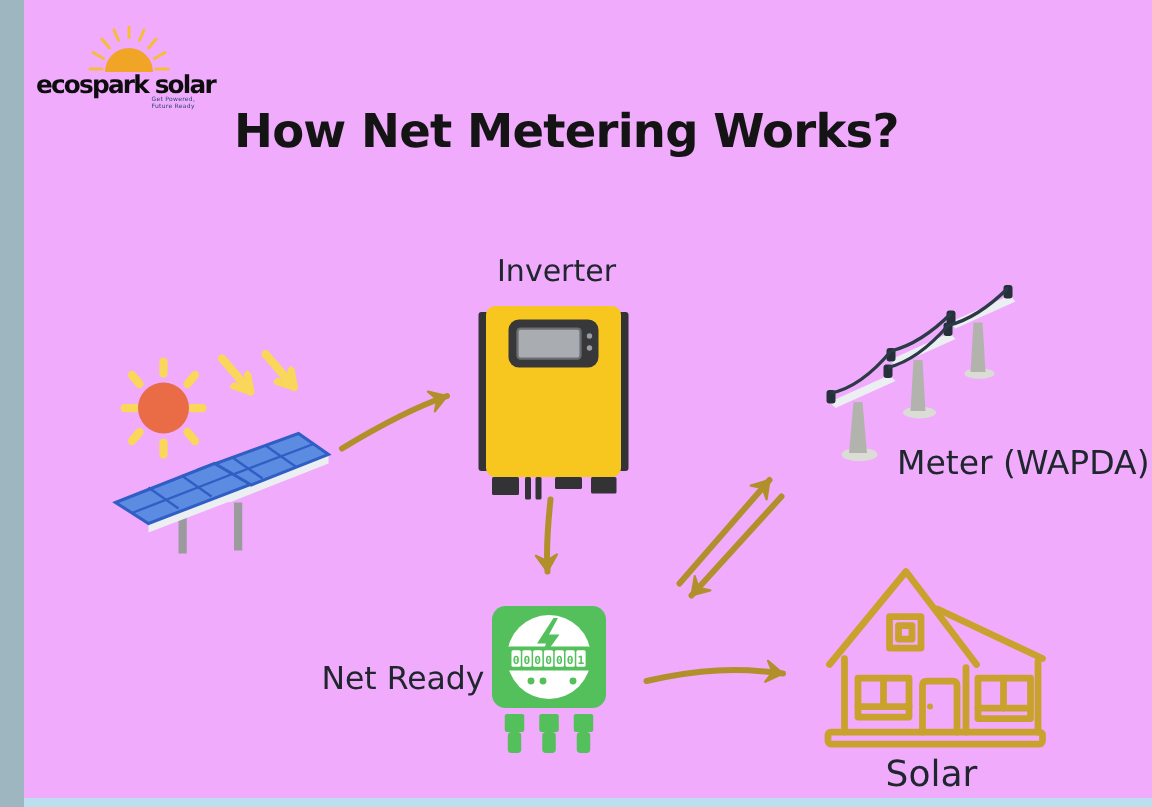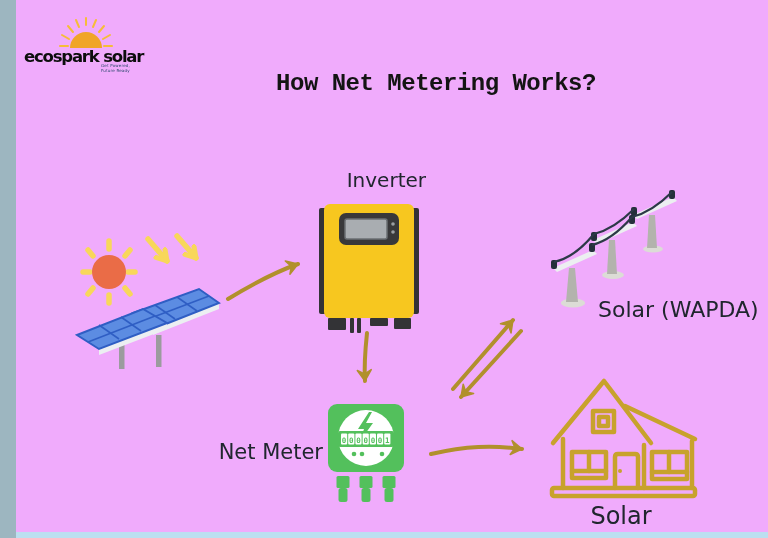--- a/index.html
+++ b/index.html
@@ -5,22 +5,22 @@
   html,body{margin:0;padding:0;background:#9db6c0;}
   .canvas{
     position:relative;width:768px;height:538px;overflow:hidden;
     background:#f0abfc;
     font-family:"DejaVu Sans","Liberation Sans",sans-serif;
     margin-left:16px;
   }
   .abs{position:absolute;}
   .lbl{color:#20262e;white-space:nowrap;}
   .title{
-    left:140px;top:70px;width:560px;text-align:center;
-    font-size:24px;font-weight:700;letter-spacing:-0.5px;color:#141414;font-family:Liberation Mono, monospace;
+    left:140px;top:70px;width:560px;text-align:left;
+    font-size:31px;font-weight:700;letter-spacing:-0.5px;color:#141414;
   }
   .brand{
     left:8px;top:47px;width:140px;font-size:16.5px;font-weight:700;
     letter-spacing:-1.2px;color:#0d0d0d;
   }
   .tagline{
     left:85px;top:63px;width:44px;font-size:4px;color:#27476b;
     letter-spacing:0.2px;
   }
   .footer-strip{left:0;bottom:0;width:768px;height:6px;background:#bcdff0;}
@@ -98,39 +98,39 @@
       <polygon points="28,66 96,40 96,46 28,72" fill="#eceff2"></polygon>
       <polygon points="6,52 72,26 96,40 28,66" fill="#5c8ce2" stroke="#2f5ec4" stroke-width="2"></polygon>
       <g stroke="#2f5ec4" stroke-width="1.6">
         <line x1="28" y1="42" x2="48" y2="56"></line>
         <line x1="50" y1="34" x2="70" y2="48"></line>
         <line x1="17" y1="59" x2="84" y2="33"></line>
       </g>
     </svg>
   </div>
 
-  <div class="abs lbl" style="left:300px;top:168px;width:110px;text-align:right;font-size:20px;">Inverter</div>
+  <div class="abs lbl" style="left:300px;top:168px;width:110px;text-align:center;font-size:20px;">Inverter</div>
   <div class="abs" style="left:298px;top:196px;">
     <svg width="110" height="140" viewBox="0 0 110 140">
       <rect x="5" y="12" width="7" height="106" rx="2" fill="#333336"></rect>
       <rect x="98" y="12" width="7" height="106" rx="2" fill="#333336"></rect>
       <rect x="10" y="8" width="90" height="114" rx="6" fill="#f7c71f"></rect>
       <rect x="25" y="17" width="60" height="32" rx="7" fill="#38383a"></rect>
       <rect x="31" y="23" width="42" height="20" rx="2" fill="#a9adb1" stroke="#6b6f73" stroke-width="1.5"></rect>
       <circle cx="79" cy="28" r="1.8" fill="#9a9ea2"></circle>
       <circle cx="79" cy="36" r="1.8" fill="#9a9ea2"></circle>
       <rect x="14" y="122" width="18" height="12" rx="1" fill="#333336"></rect>
       <rect x="36" y="122" width="4" height="15" rx="1" fill="#333336"></rect>
       <rect x="43" y="122" width="4" height="15" rx="1" fill="#333336"></rect>
       <rect x="56" y="122" width="18" height="8" rx="1" fill="#333336"></rect>
       <rect x="80" y="122" width="17" height="11" rx="1" fill="#333336"></rect>
     </svg>
   </div>
 
-  <div class="abs lbl" style="left:195px;top:440px;width:112px;text-align:right;font-size:21px;">Net Meter</div>
+  <div class="abs lbl" style="left:195px;top:440px;width:112px;text-align:right;font-size:21px;">Net Ready</div>
   <div class="abs" style="left:310px;top:402px;">
     <svg width="80" height="105" viewBox="0 0 80 105">
       <rect x="2" y="2" width="76" height="68" rx="9" fill="#53c05c"></rect>
       <circle cx="40" cy="36" r="28" fill="#ffffff"></circle>
       <polygon points="43,10 32,27 38,27 34,39 47,21 40,21 46,10" fill="#53c05c"></polygon>
       <rect x="12" y="29" width="56" height="16" rx="2" fill="#53c05c"></rect>
       <g>
         <rect x="15.0" y="31.5" width="6.2" height="11" rx="1" fill="#ffffff"></rect>
         <rect x="22.2" y="31.5" width="6.2" height="11" rx="1" fill="#ffffff"></rect>
         <rect x="29.4" y="31.5" width="6.2" height="11" rx="1" fill="#ffffff"></rect>
@@ -182,21 +182,21 @@
       <rect x="40" y="61" width="6" height="9" rx="2" fill="#25303b"></rect>
 
       <g stroke="#2c3947" stroke-width="2.2" fill="none">
         <path d="M5 80 Q25 76 45 52"></path>
         <path d="M43 63 Q63 58 83 35"></path>
         <path d="M45 52 Q65 47 85 27"></path>
         <path d="M83 35 Q103 30 123 10"></path>
       </g>
     </svg>
   </div>
-  <div class="abs lbl" style="left:582px;top:297px;font-size:22px;">Solar (WAPDA)</div>
+  <div class="abs lbl" style="left:582px;top:297px;font-size:22px;">Meter (WAPDA)</div>
 
   <div class="abs" style="left:531px;top:371px;">
     <svg width="152" height="132" viewBox="0 0 152 132">
       <g stroke="#c8a22c" stroke-width="4.5" fill="none" stroke-linecap="round" stroke-linejoin="round">
 
         <path d="M6 72 L57 10 L104 72"></path>
 
         <path d="M78 35 L148 68"></path>
 
         <line x1="16" y1="68" x2="16" y2="117"></line>

